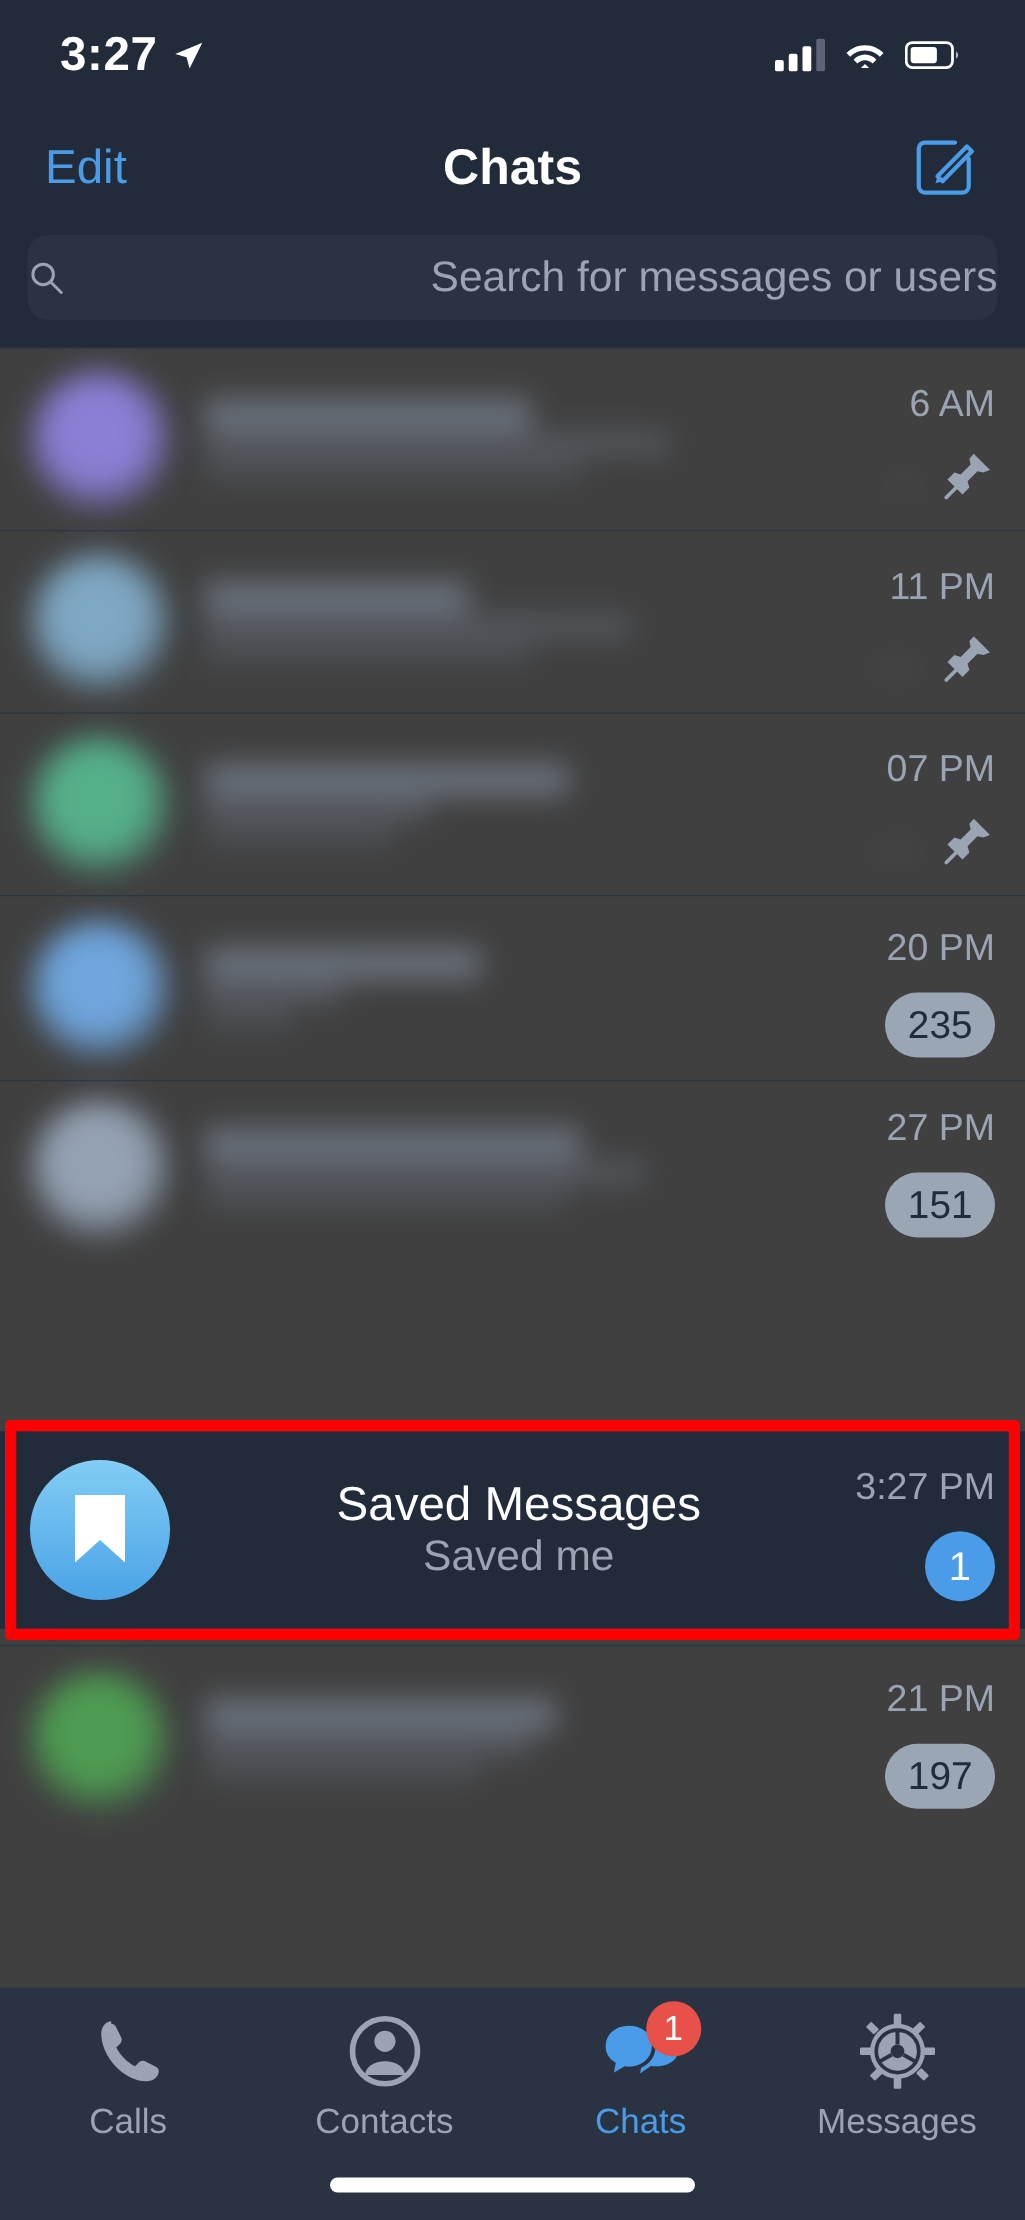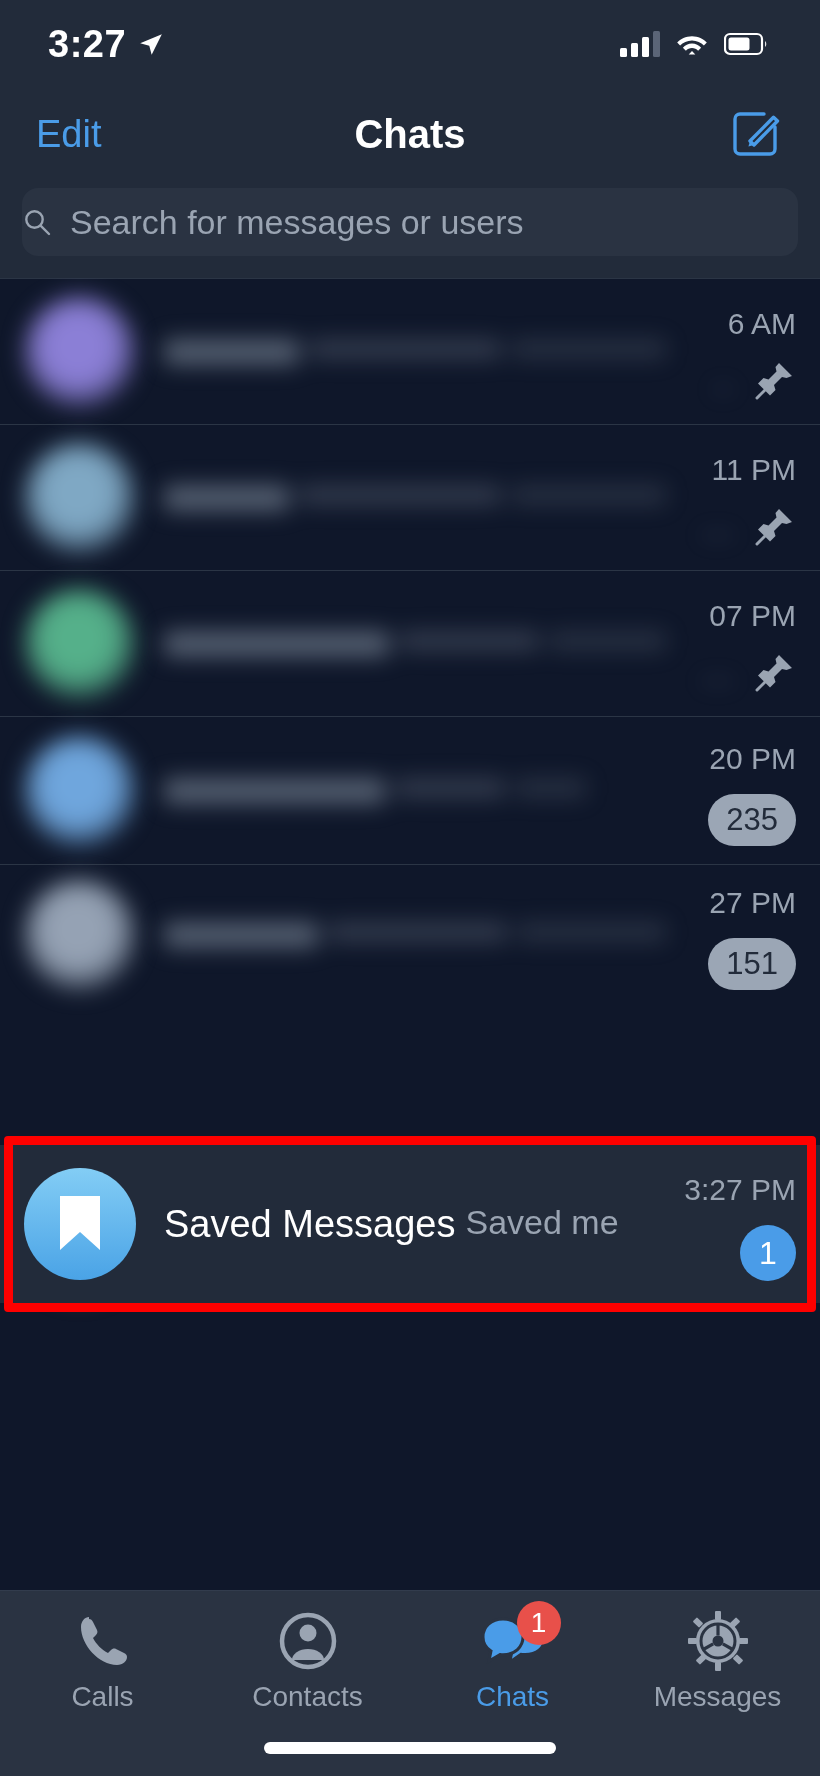--- a/index.html
+++ b/index.html
@@ -97,37 +97,37 @@
     height: 90px;
     padding: 0 22px;
   }
   #search-bar {
     width: 100%;
     height: 68px;
     background: #2a3342;
     border-radius: 16px;
     display: flex;
     align-items: center;
-    justify-content: flex-start;
+    justify-content: space-between;
     gap: 18px;
     cursor: text;
   }
   .search-icon { width: 30px; height: 30px; display: block; flex: none; }
   #search-placeholder {
     color: #9aa4b2;
     font-size: 34px;
   }
 
   
   #chat-list {
     position: absolute;
     top: 278px; left: 0;
     width: 820px;
     height: 1312px;
-    background: #0f172a;
+    background: #404040;
     overflow: hidden;
   }
 
   .chat-row {
     position: relative;
     width: 820px;
     display: flex;
     align-items: center;
     padding: 0 24px 0 24px;
     border-top: 1px solid #2b3545;
@@ -138,21 +138,21 @@
     border-radius: 50%;
     flex: none;
     margin-right: 28px;
     position: relative;
   }
 
   .row-mid {
     flex: 1 1 auto;
     min-width: 0;
     display: flex;
-    gap: 10px;
+    flex-direction: column;
     text-align: center;
   }
   .row-right {
     flex: none;
     width: 130px;
     display: flex;
     flex-direction: column;
     align-items: flex-end;
     gap: 18px;
     padding-top: 6px;
@@ -455,20 +455,32 @@
       <div class="chat-row" style="height:150px;">
       <div class="avatar blurred" style="background: radial-gradient(circle at 48% 45%, #c77f35 0%, #c77f35 42%, rgba(34,43,58,0.05) 88%);"></div>
       <div class="row-mid blurred">
         <div class="blur-title" style="width:86%"></div>
         <div class="blur-line" style="width:30%"></div>
         <div class="blur-line2" style="width:16%"></div>
       </div>
       <div class="row-right">
         <span class="row-time">22 PM</span>
         <span class="pill-badge">2.6K</span>
+      </div>
+    </div>
+      <div class="chat-row" style="height:150px;">
+      <div class="avatar blurred" style="background: radial-gradient(circle at 48% 45%, #4e9c52 0%, #4e9c52 42%, rgba(34,43,58,0.05) 88%);"></div>
+      <div class="row-mid blurred">
+        <div class="blur-title" style="width:56%"></div>
+        <div class="blur-line" style="width:52%"></div>
+        <div class="blur-line2" style="width:44%"></div>
+      </div>
+      <div class="row-right">
+        <span class="row-time">21 PM</span>
+        <span class="pill-badge">197</span>
       </div>
     </div>
     </div>
 
   <div id="saved-messages-row">
     <div id="saved-avatar">
       <svg viewBox="0 0 52 60">
         <path d="M6 2 h40 v54 L26 38 L6 56 Z" fill="#ffffff"></path>
       </svg>
     </div>

